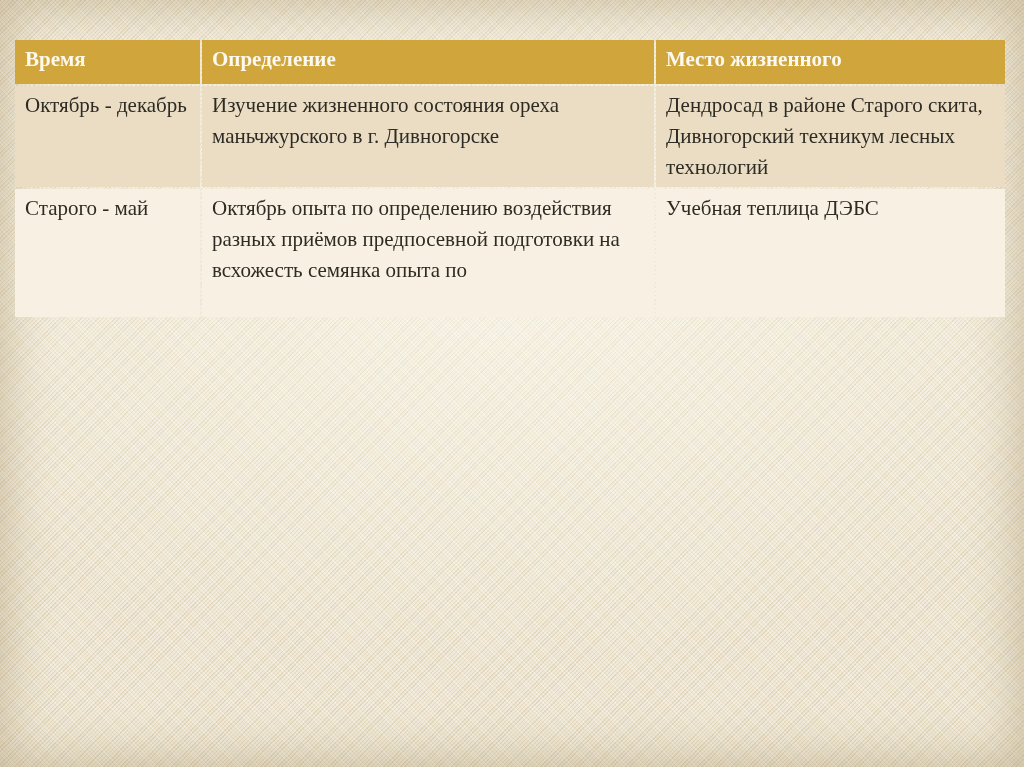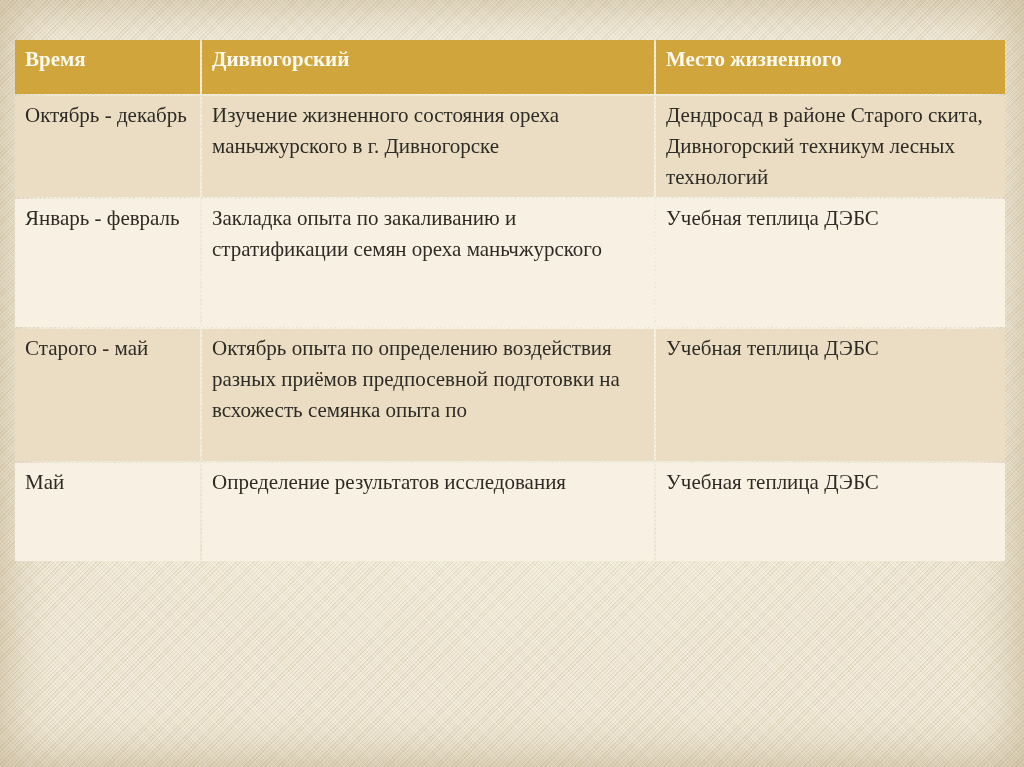--- a/index.html
+++ b/index.html
@@ -39,21 +39,21 @@
     font-size:21px;
     line-height:31px;
     word-wrap:break-word;
   }
   thead th{
     background:var(--header-bg);
     color:var(--header-text);
     font-weight:bold;
     height:34px;
     vertical-align:middle;
-    padding-top:2px;padding-bottom:18px;
+    padding-top:2px;padding-bottom:8px;
   }
   tbody td{color:var(--body-text);}
   tbody tr:nth-child(odd) td{background:var(--row-dark);}
   tbody tr:nth-child(even) td{background:var(--row-light);}
   tbody tr:nth-child(1){height:98px;}
   tbody tr:nth-child(2){height:128px;}
   tbody tr:nth-child(3){height:132px;}
   tbody tr:nth-child(4){height:98px;}
   tbody tr:nth-child(5){height:132px;}
   tbody tr:nth-child(6){height:42px;}
@@ -64,40 +64,30 @@
 <div class="slide">
   <table class="schedule">
     <colgroup>
         <col class="c1">
         <col class="c2">
         <col class="c3">
       </colgroup>
     <thead>
       <tr>
         <th>Время</th>
-        <th>Дивногорский</th>
+        <th>Определение</th>
         <th>Место жизненного</th>
       </tr>
     </thead>
     <tbody>
       <tr>
         <td>Октябрь - декабрь</td>
         <td>Изучение жизненного состояния ореха маньчжурского в г. Дивногорске</td>
         <td>Дендросад в районе Старого скита, Дивногорский техникум лесных технологий</td>
       </tr>
       <tr>
-        <td>Январь - февраль</td>
-        <td>Закладка опыта по закаливанию и стратификации семян ореха маньчжурского</td>
-        <td>Учебная теплица ДЭБС</td>
-      </tr>
-      <tr>
         <td>Старого - май</td>
         <td>Октябрь опыта по определению воздействия разных приёмов предпосевной подготовки на всхожесть семянка опыта по</td>
-        <td>Учебная теплица ДЭБС</td>
-      </tr>
-      <tr>
-        <td>Май</td>
-        <td>Определение результатов исследования</td>
         <td>Учебная теплица ДЭБС</td>
       </tr>
     </tbody>
   </table>
 </div>
 
 </body></html>

